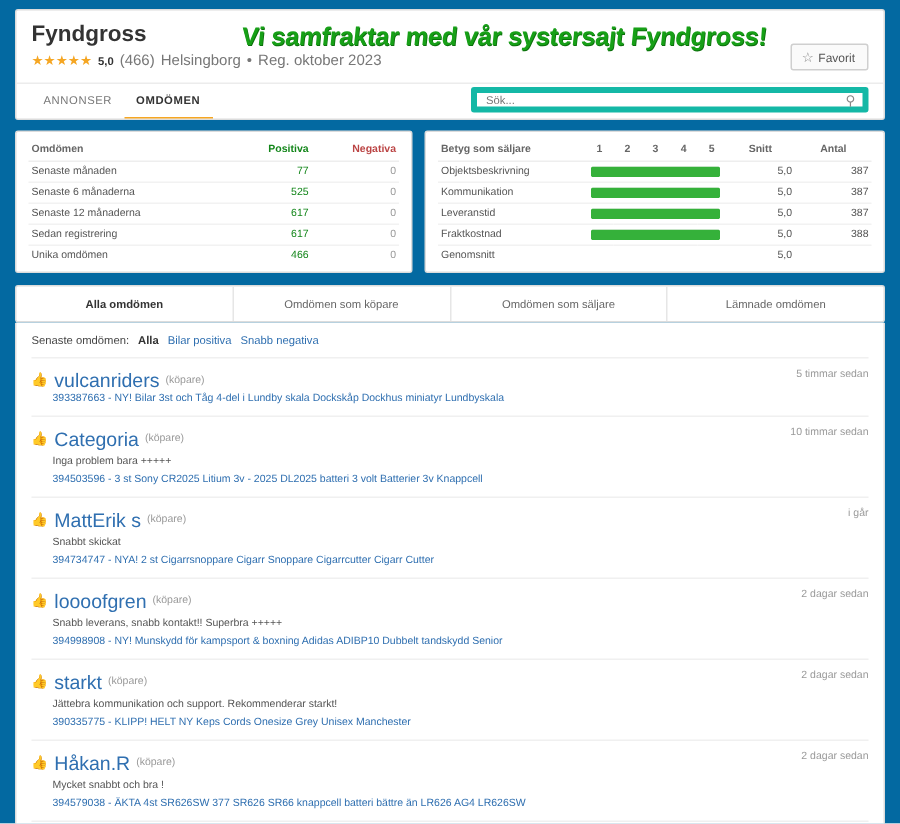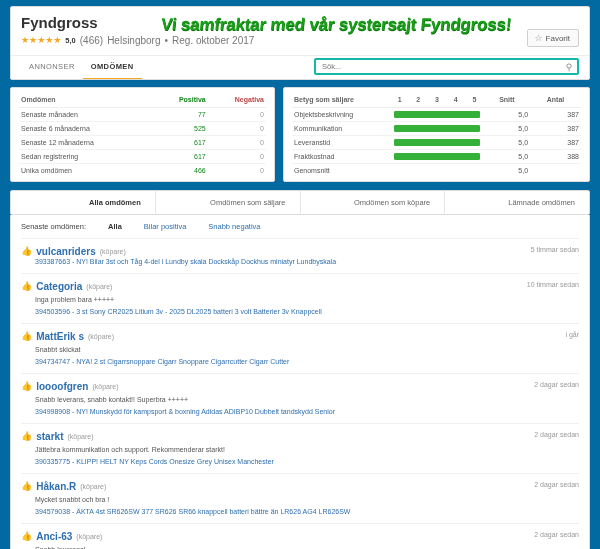--- a/index.html
+++ b/index.html
@@ -96,21 +96,21 @@
   }
   .tab.active {
     color: #333;
     font-weight: bold;
     border-bottom: 2px solid #f5a623;
   }
   .searchbox {
     position: absolute;
     right: 10px; top: 2px;
     width: 265px; height: 17px;
-    border: 2px solid #14b8a6;
+    border: 4px solid #14b8a6;
     border-radius: 2px;
     background: #fff;
     display: flex; align-items: center;
   }
   .searchbox input {
     border: 0; outline: 0;
     font-size: 7.5px;
     color: #555;
     padding: 0 6px;
     flex: 1;
@@ -179,60 +179,60 @@
   .filterbar {
     display: flex;
     margin-top: 8px;
     background: #fff;
     border: 1px solid #dcdcdc;
     border-radius: 2px;
     overflow: hidden;
   }
   .fbtn {
     flex: 1;
-    text-align: right;
+    text-align: center;
     font-size: 7.5px;
     color: #666;
     padding: 7px 14px;
     border-right: 1px solid #e6e6e6;
     cursor: pointer;
   }
   .fbtn:last-child { border-right: 0; }
   .fbtn.active { color: #333; font-weight: bold; }
 
   
   .reviews {
     background: #fff;
     border: 1px solid #dcdcdc;
     border-top: 0;
     border-radius: 0 0 2px 2px;
     padding: 0 10px 4px 10px;
   }
   .subfilter {
-    display: flex; align-items: center; gap: 22px;
+    display: flex; align-items: center; gap: 6px;
     font-size: 7.5px;
     color: #555;
     padding: 7px 0 7px 0;
     border-bottom: 1px solid #f0f0f0;
   }
   .subfilter .lbl { color: #444; }
   .subfilter a { color: #2f6fb0; text-decoration: none; cursor: pointer; }
   .subfilter a.sel { color: #333; font-weight: bold; }
 
   .review {
     padding: 7px 0 6px 0;
     border-bottom: 1px solid #f0f0f0;
     position: relative;
   }
   .review:last-child { border-bottom: 0; }
   .rv-head { display: flex; align-items: center; gap: 4px; }
   .thumb {
     color: #35b13a; font-size: 9px; line-height: 9px;
   }
-  .rv-user { font-size: 10px; color: #2f6fb0; font-weight: bold; cursor: pointer; }
+  .rv-user { font-size: 13px; color: #2f6fb0; font-weight: normal; cursor: pointer; }
   .rv-role { font-size: 7px; color: #999; }
   .rv-time {
     position: absolute; right: 0; top: 7px;
     font-size: 7px; color: #999;
   }
   .rv-text {
     font-size: 7px; color: #555;
     margin: 3px 0 2px 14px;
     line-height: 10px;
   }
@@ -253,21 +253,21 @@
   <div class="header-card">
     <div class="header-top">
       <div>
         <div class="shop-title">Fyndgross</div>
         <div class="rating-row">
           <span class="stars">★★★★★</span>
           <span class="rating-num">5,0</span>
           <span class="rating-count">(466)</span>
           <span class="rating-count">Helsingborg</span>
           <span class="rating-count">•</span>
-          <span class="rating-count">Reg. oktober 2017</span>
+          <span class="rating-count">Reg. oktober 2023</span>
         </div>
       </div>
       <div class="banner">Vi samfraktar med vår systersajt Fyndgross!</div>
       <div class="fav-btn">
         <span class="star">☆</span>
         <span>Favorit</span>
       </div>
     </div>
 
     <div class="tabbar">
@@ -382,22 +382,22 @@
             <td class="num">5,0</td>
             <td class="num"></td>
           </tr>
         </tbody>
       </table>
     </div>
   </div>
 
   <div class="filterbar">
     <div class="fbtn active">Alla omdömen</div>
+    <div class="fbtn">Omdömen som köpare</div>
     <div class="fbtn">Omdömen som säljare</div>
-    <div class="fbtn">Omdömen som köpare</div>
     <div class="fbtn">Lämnade omdömen</div>
   </div>
 
   <div class="reviews">
 
     <div class="subfilter">
       <span class="lbl">Senaste omdömen:</span>
       <a class="sel">Alla</a>
       <a>Bilar positiva</a>
       <a>Snabb negativa</a>

